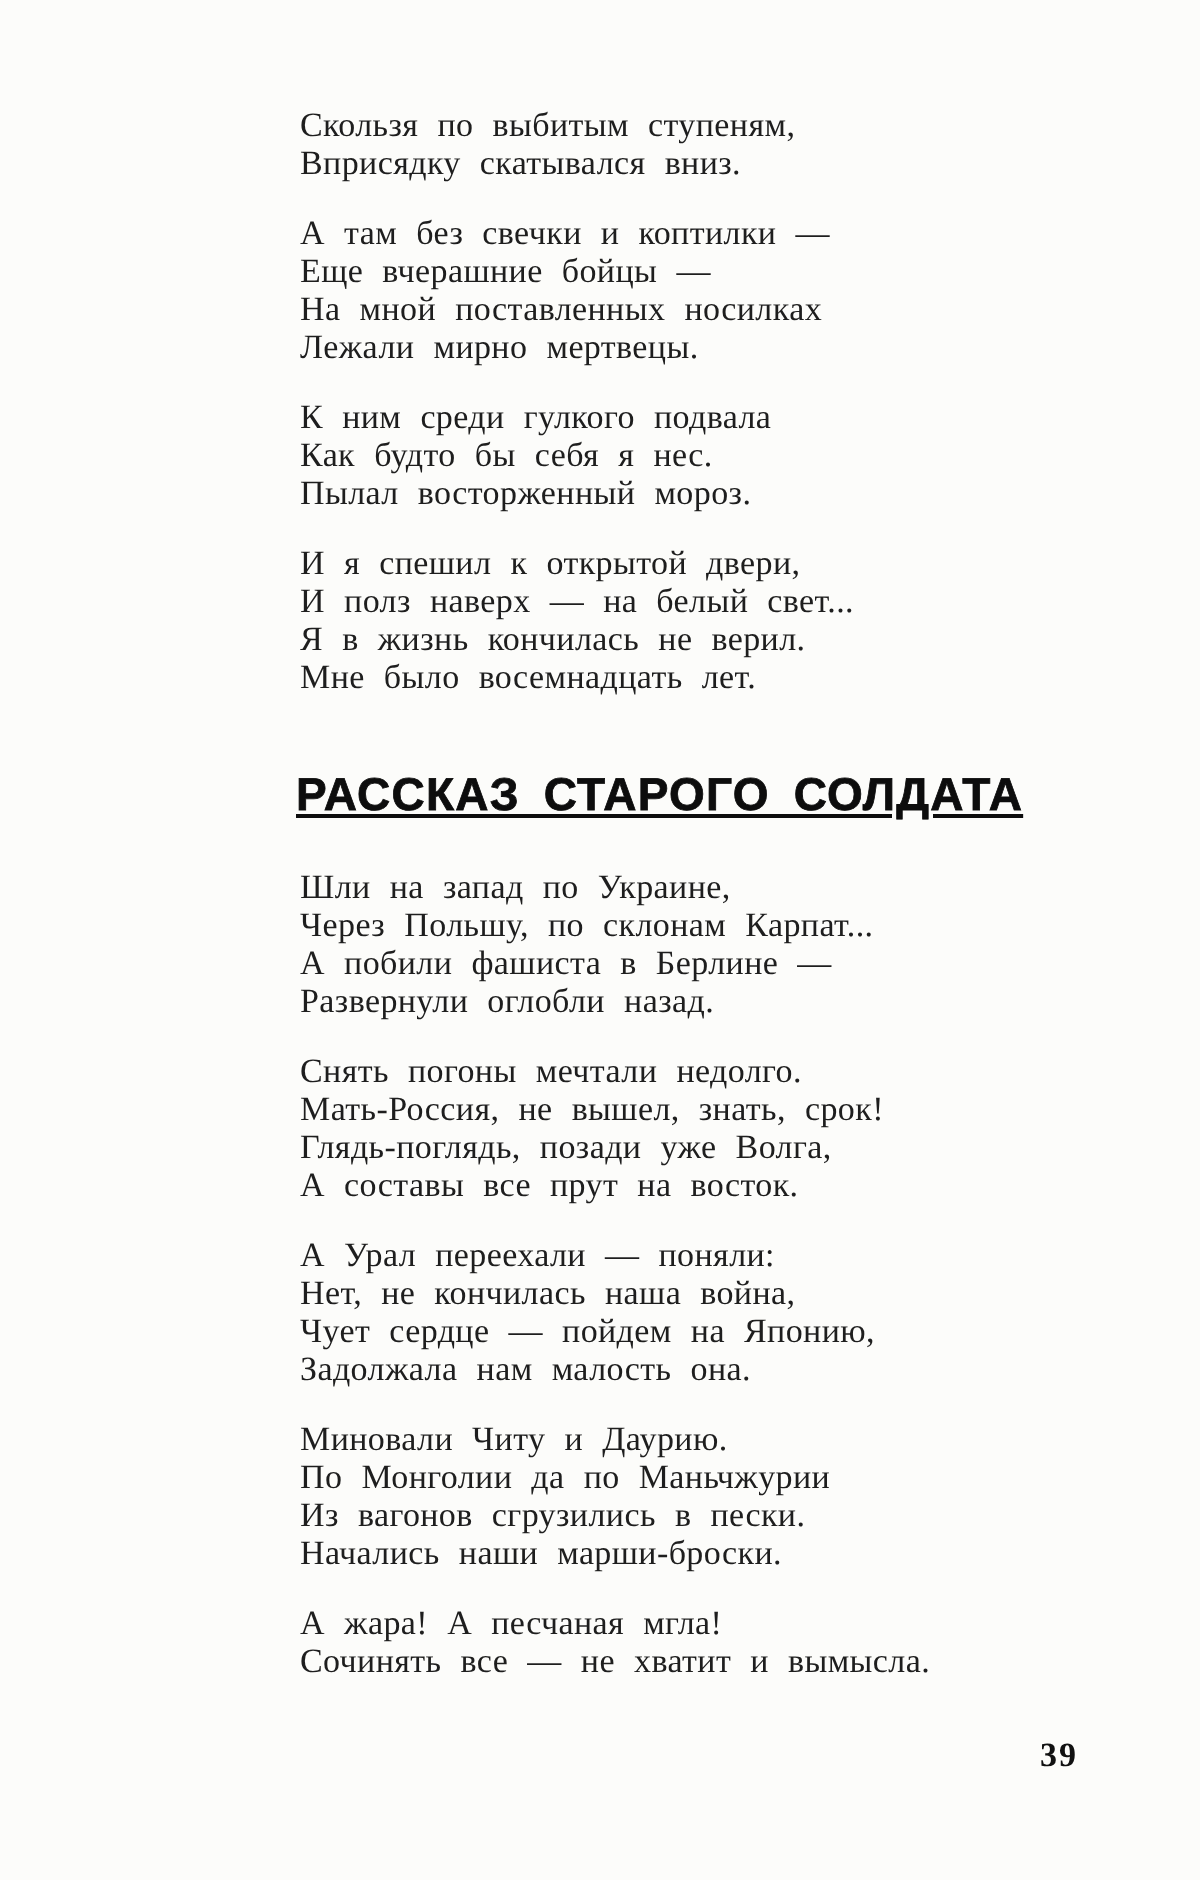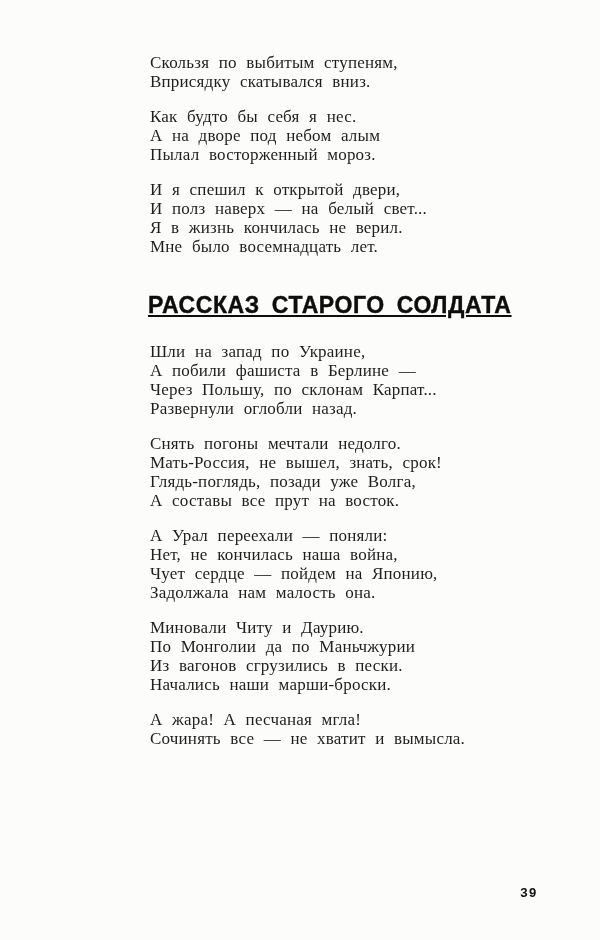--- a/index.html
+++ b/index.html
@@ -50,59 +50,64 @@
     word-spacing: 5px;
     color: #0d0d0d;
     white-space: nowrap;
     text-decoration: underline;
     -webkit-text-stroke: 0.4px #0d0d0d;
   }
   .page-number {
     position: absolute;
     left: 520px;
     top: 868px;
-    font-family: Liberation Mono, monospace;
+    font-family: Liberation Serif, serif;
     font-weight: 700;
-    font-size: 13px;
+    font-size: 17px;
     letter-spacing: 1px;
     color: #111111;
-    margin-top: 18px;
   }
 </style>
 </head>
 <body>
 
 <div class="page">
   <div class="column">
 
     <div class="poem-block">
       <div class="stanza">
         <div class="poem-line">Скользя по выбитым ступеням,</div>
         <div class="poem-line">Вприсядку скатывался вниз.</div>
       </div>
       <div class="stanza">
+        <div class="poem-line">А там без свечки и коптилки —</div>
+        <div class="poem-line">Еще вчерашние бойцы —</div>
+        <div class="poem-line">На мной поставленных носилках</div>
+        <div class="poem-line">Лежали мирно мертвецы.</div>
+      </div>
+      <div class="stanza">
+        <div class="poem-line">К ним среди гулкого подвала</div>
         <div class="poem-line">Как будто бы себя я нес.</div>
-        <div class="poem-line">А на дворе под небом алым</div>
         <div class="poem-line">Пылал восторженный мороз.</div>
       </div>
       <div class="stanza">
         <div class="poem-line">И я спешил к открытой двери,</div>
         <div class="poem-line">И полз наверх — на белый свет...</div>
         <div class="poem-line">Я в жизнь кончилась не верил.</div>
         <div class="poem-line">Мне было восемнадцать лет.</div>
       </div>
     </div>
 
     <div class="poem-title">РАССКАЗ СТАРОГО СОЛДАТА</div>
 
     <div class="poem-block">
       <div class="stanza">
         <div class="poem-line">Шли на запад по Украине,</div>
+        <div class="poem-line">Через Польшу, по склонам Карпат...</div>
         <div class="poem-line">А побили фашиста в Берлине —</div>
-        <div class="poem-line">Через Польшу, по склонам Карпат...</div>
         <div class="poem-line">Развернули оглобли назад.</div>
       </div>
       <div class="stanza">
         <div class="poem-line">Снять погоны мечтали недолго.</div>
         <div class="poem-line">Мать-Россия, не вышел, знать, срок!</div>
         <div class="poem-line">Глядь-поглядь, позади уже Волга,</div>
         <div class="poem-line">А составы все прут на восток.</div>
       </div>
       <div class="stanza">
         <div class="poem-line">А Урал переехали — поняли:</div>

